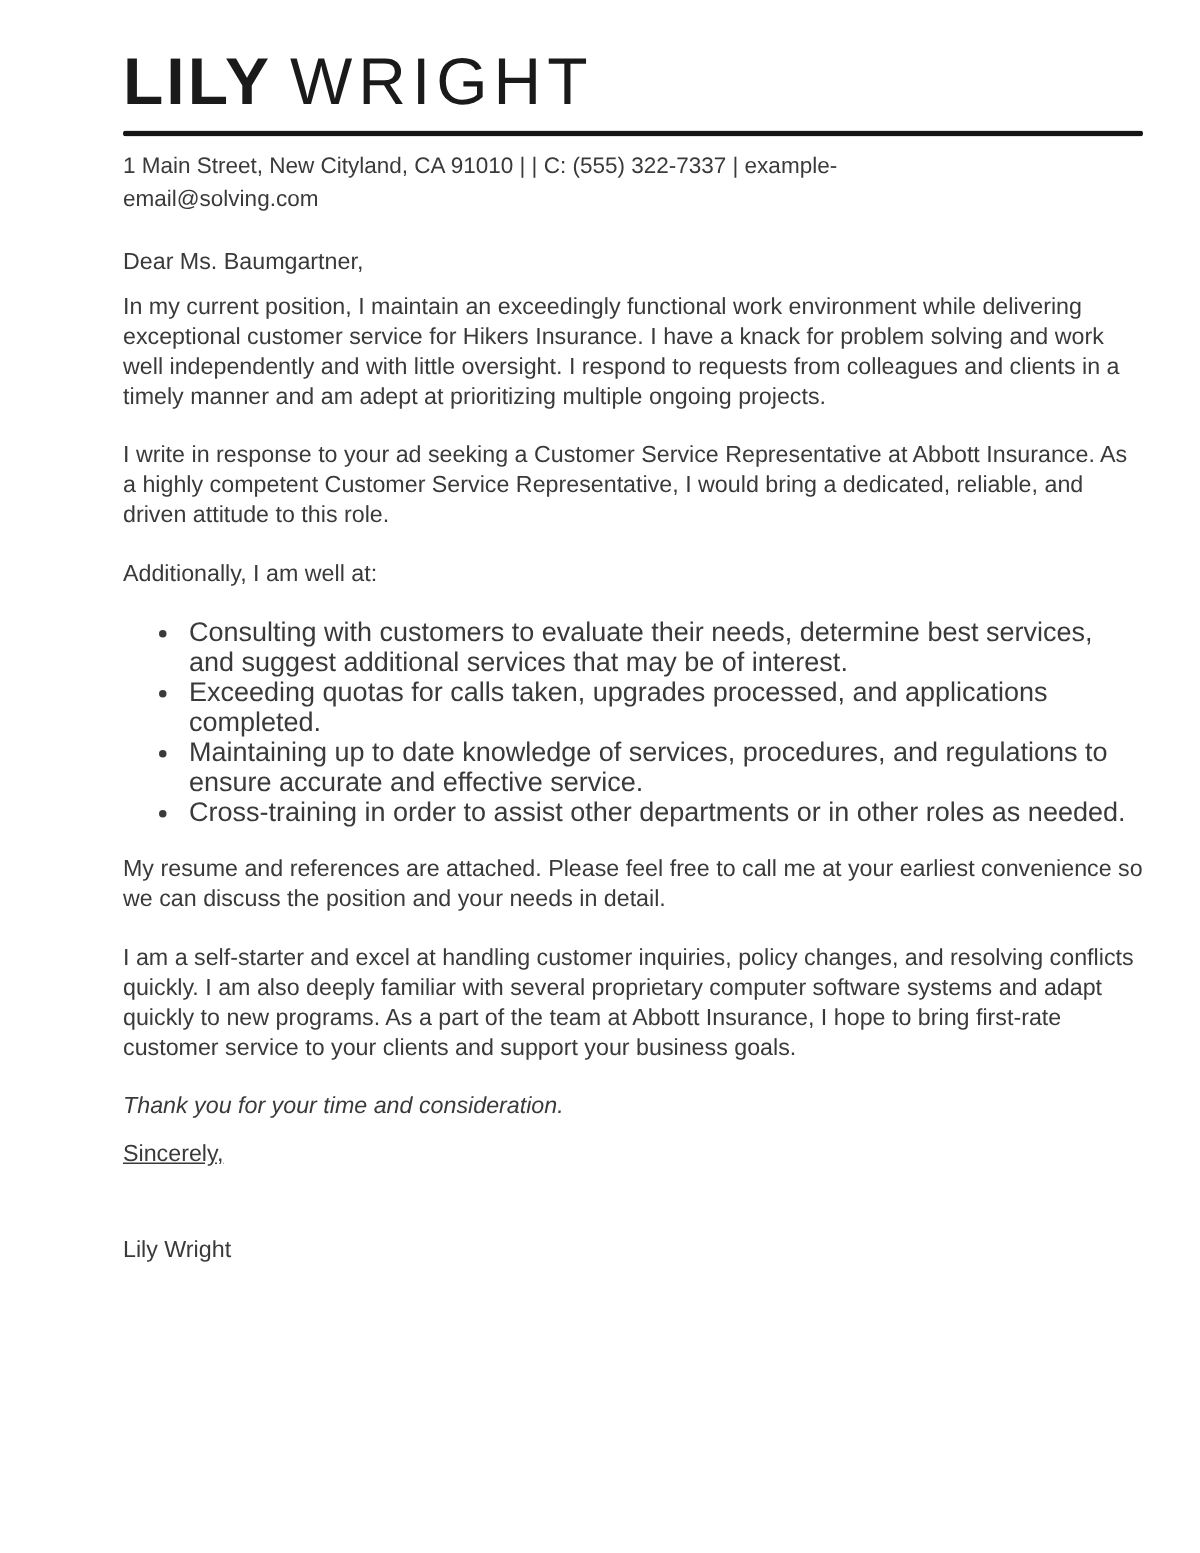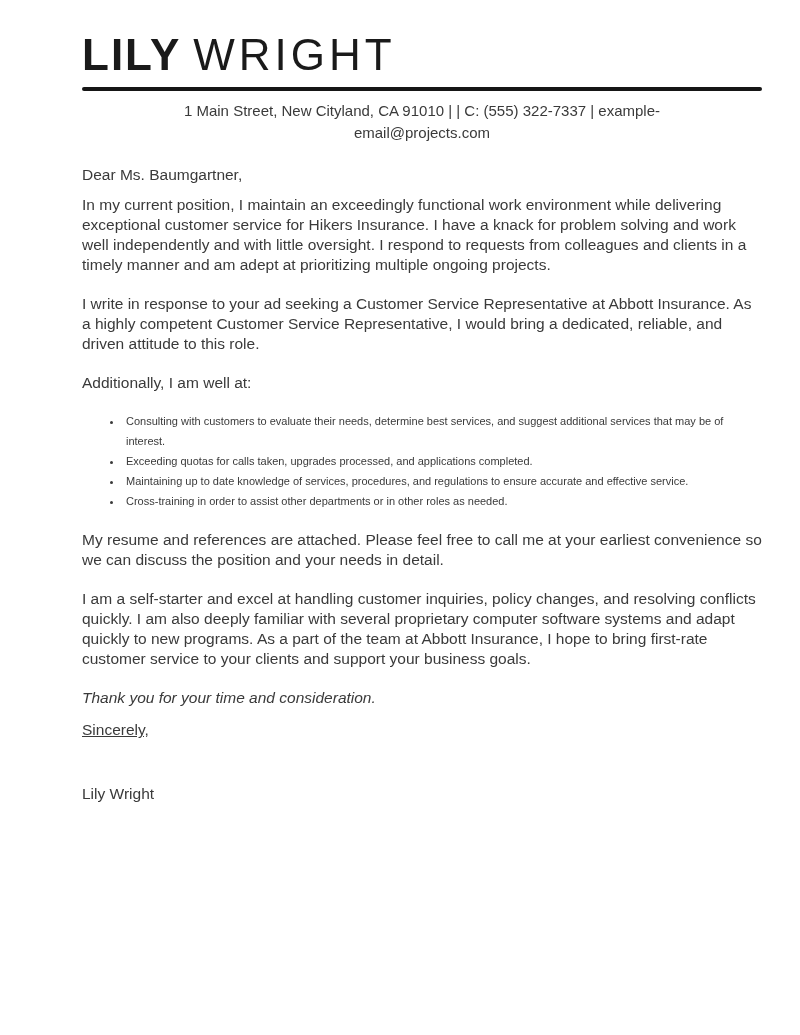--- a/index.html
+++ b/index.html
@@ -26,57 +26,56 @@
   .header-rule {
     margin-top: 9px;
     height: 0;
     border-top: 4px solid #161616;
   }
   .contact {
     margin-top: 9px;
     font-size: 15px;
     line-height: 22px;
     color: #3a3a3a;
-    text-align: center;
   }
   .contact span { display: block; }
   .letter-body { margin-top: 21px; }
   .letter-body p {
     font-size: 15.5px;
     line-height: 20px;
     margin-bottom: 19px;
     color: #3a3a3a;
   }
   .salutation { margin-bottom: 10px !important; margin-top: 18px; }
   .lead-in { margin-bottom: 18px !important; }
   ul.skills {
     margin: 0 0 19px 0;
     padding-left: 41px;
-    font-size: 11px;
+    font-size: 18px;
     line-height: 20px;
     color: #3a3a3a;
   }
   ul.skills li { padding-left: 3px; }
   .thanks { margin-bottom: 12px !important; font-style: italic; }
   .closing { margin-bottom: 0 !important; text-decoration: underline; }
   .signature { margin-top: 44px !important; margin-bottom: 0 !important; }
 </style>
 </head>
 <body>
 
 <div class="page">
 
   <header class="letter-header">
     <h1>
       <span class="name-first">LILY</span><span class="name-last">WRIGHT</span>
     </h1>
     <div class="header-rule"></div>
     <div class="contact">
       <span>1 Main Street, New Cityland, CA 91010 | | C: (555) 322-7337 | example-</span>
-      <span>email@projects.com</span>
+      <span>email@solving.com</span>
     </div>
   </header>
 
   <main class="letter-body">
     <p class="salutation">Dear Ms. Baumgartner,</p>
 
     <p>In my current position, I maintain an exceedingly functional work environment while delivering exceptional customer service for Hikers Insurance. I have a knack for problem solving and work well independently and with little oversight. I respond to requests from colleagues and clients in a timely manner and am adept at prioritizing multiple ongoing projects.</p>
 
     <p>I write in response to your ad seeking a Customer Service Representative at Abbott Insurance. As a highly competent Customer Service Representative, I would bring a dedicated, reliable, and driven attitude to this role.</p>
 

